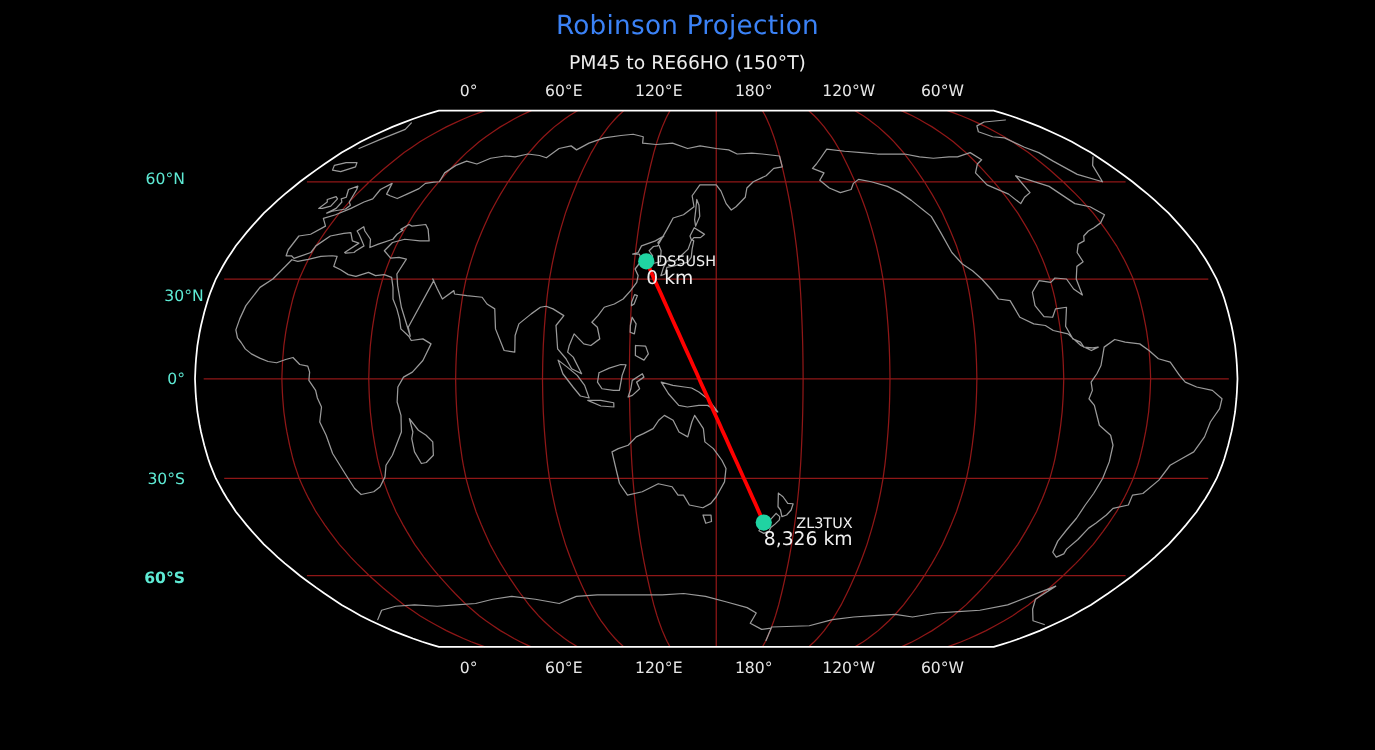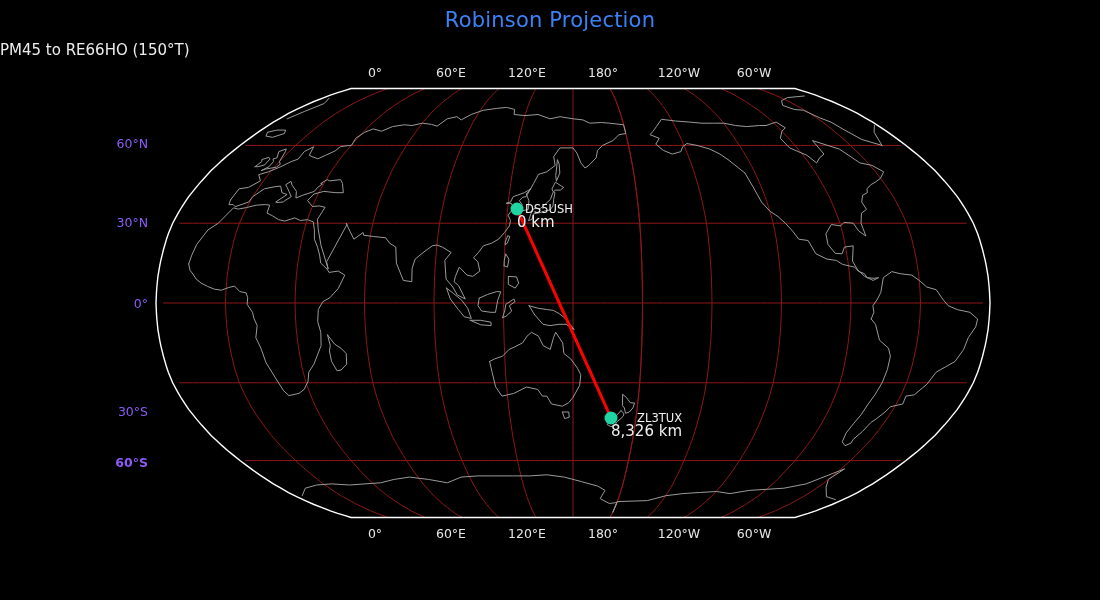--- a/index.html
+++ b/index.html
@@ -8,32 +8,32 @@
     font-family:"DejaVu Sans","Liberation Sans",sans-serif;
     color:#e8e8e8;
   }
   #stage{position:absolute;inset:0;background:#000;}
 
   .title{
     position:absolute;left:0;right:0;top:8px;text-align:center;
     font-size:21px;letter-spacing:.2px;color:#3b82f6;font-weight:400;
   }
   .subtitle{
-    position:absolute;left:0;right:0;top:41px;
+    position:absolute;left:0;right:0;top:41px;text-align:center;
     font-size:15px;color:#ededed;font-weight:400;
   }
 
   .lon-top,.lon-bot{position:absolute;left:0;top:0;width:1100px;height:0;}
   .lon-lab{
     position:absolute;transform:translateX(-50%);
     font-size:12.5px;color:#e6e6e6;white-space:nowrap;
   }
   .lat-lab{
     position:absolute;transform:translateY(-50%);
-    font-size:12.5px;color:#8b5cf6;white-space:nowrap;text-align:right;
+    font-size:12.5px;color:#5eead4;white-space:nowrap;text-align:right;
   }
 
   svg#map{position:absolute;left:0;top:0;width:1100px;height:600px;}
 
   .mk-label{
     position:absolute;font-size:11.5px;color:#f0f0f0;white-space:nowrap;
     line-height:13px;
   }
   .mk-dist{font-size:15px;color:#f0f0f0;}
 </style>
@@ -89,23 +89,23 @@
   <div id="lonBot" class="lon-bot">
       <div class="lon-lab" style="left: 375px; top: 526px;">0°</div>
       <div class="lon-lab" style="left: 451px; top: 526px;">60°E</div>
       <div class="lon-lab" style="left: 527px; top: 526px;">120°E</div>
       <div class="lon-lab" style="left: 603px; top: 526px;">180°</div>
       <div class="lon-lab" style="left: 679px; top: 526px;">120°W</div>
       <div class="lon-lab" style="left: 754px; top: 526px;">60°W</div>
     </div>
   <div id="latAxis">
       <div class="lat-lab" style="left: 0px; width: 148px; top: 143px;">60°N</div>
-      <div class="lat-lab" style="left: 0px; width: 148px; top: 222px;">30°N</div>
+      <div class="lat-lab" style="left: 0px; width: 148px; top: 236px; padding-left: 15px;">30°N</div>
       <div class="lat-lab" style="left: 0px; width: 148px; top: 303px;">0°</div>
-      <div class="lat-lab" style="left: 0px; width: 148px; top: 383px; margin-top: 28px;">30°S</div>
+      <div class="lat-lab" style="left: 0px; width: 148px; top: 383px;">30°S</div>
       <div class="lat-lab" style="left: 0px; width: 148px; top: 462px; font-weight: bold;">60°S</div>
     </div>
   <div id="markerLabels">
       <div class="mk-label" style="left: 525px; top: 203px;">
         <div>DS5USH</div>
         <div class="mk-dist" style="margin-left: -8px;">0 km</div>
       </div>
       <div class="mk-label" style="left: 619px; top: 412px; text-align: right;">
         <div>ZL3TUX</div>
         <div class="mk-dist" style="margin-left: -8px;">8,326 km</div>

